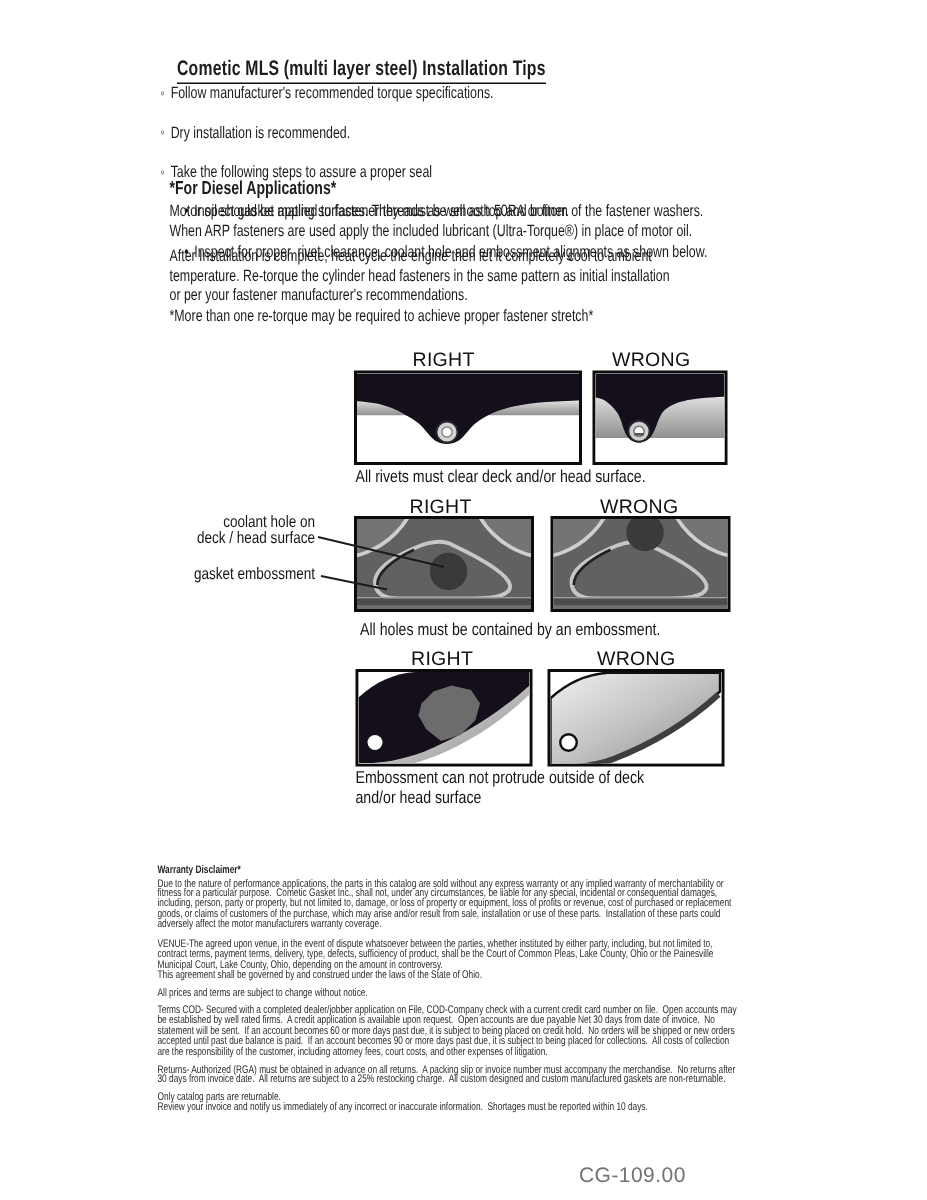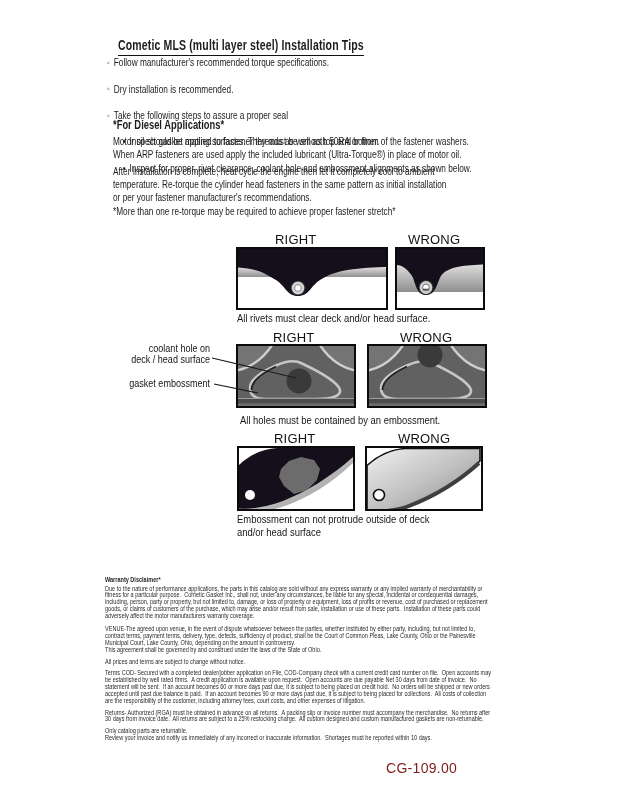--- a/index.html
+++ b/index.html
@@ -22,21 +22,21 @@
   .sblt::before{content:"•";position:absolute;left:21px;top:0;}
   .h2{font-size:12.5px;font-weight:700;}
   .body{font-size:11px;line-height:13px;width:640px;}
   .note{font-size:11px;}
   .rwlabel{font-size:13px;font-weight:400;color:#111;letter-spacing:.2px;}
   .caption{font-size:11.5px;line-height:12.5px;color:#161616;}
   .ann{font-size:11px;line-height:10.5px;color:#161616;}
   .dbox{border:2px solid #0b0b0b;background:#fff;line-height:0;}
   .disc{font-size:7.4px;line-height:6.9px;white-space:pre;color:#2a2a2a;}
   .disc-h{font-size:7.4px;font-weight:700;white-space:pre;color:#1f1f1f;}
-  .footer{font-size:14px;color:#7f1d1d;letter-spacing:.3px;}
+  .footer{font-size:14px;color:#737373;letter-spacing:.3px;margin-top:15px;}
 </style>
 </head>
 <body>
 
 <div class="page">
 
   <svg width="0" height="0" style="position:absolute" aria-hidden="true">
     <defs>
       <linearGradient id="gSliver" x1="0" y1="0" x2="0" y2="1">
         <stop offset="0" stop-color="#dcdcdc"></stop>

